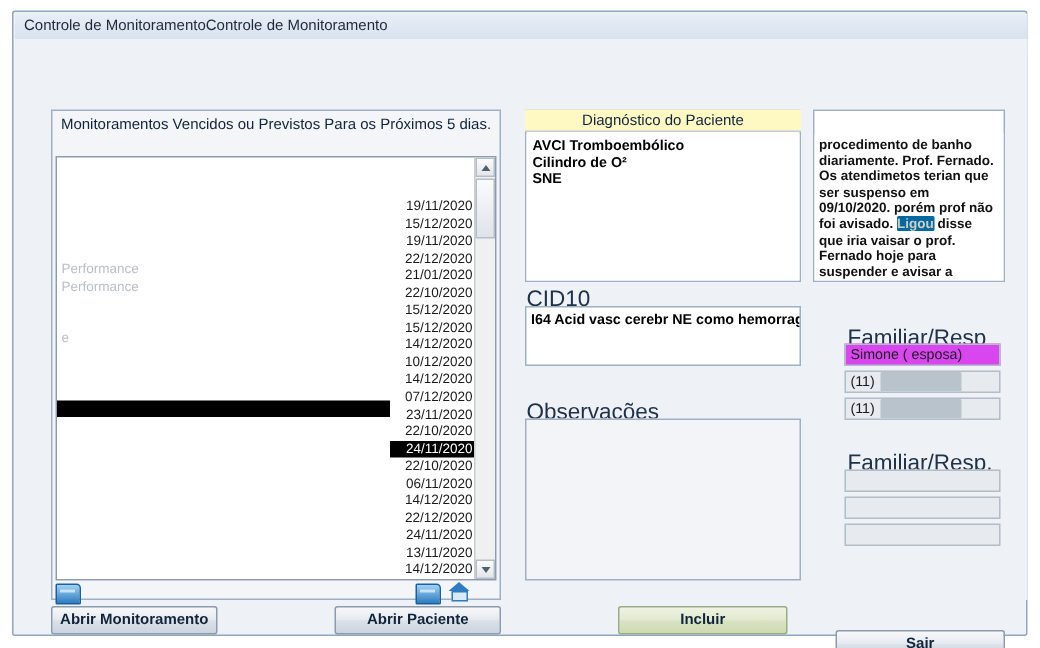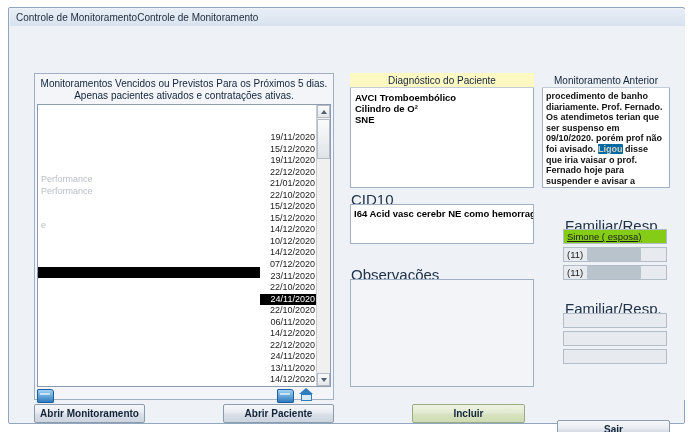--- a/index.html
+++ b/index.html
@@ -292,21 +292,21 @@
     background: #e7eaee;
     border: 1px solid #b3bdc9;
     box-sizing: border-box;
     font-size: 9.5px;
     color: #1a1a1a;
     line-height: 13px;
     padding-left: 3px;
     overflow: hidden;
     white-space: nowrap;
   }
-  .inputbox.filled { background: #84cc16; text-decoration: underline; }
+  .inputbox.filled { background: #d946ef; }
   .inputbox.redacted span.r {
     display: inline-block;
     background: #b9c3cc;
     color: #b9c3cc;
     border-radius: 1px;
     margin-left: 4px;
   }
 
   
   .btn {
@@ -334,21 +334,20 @@
 
     <div class="titlebar">
       <div class="t">Controle de MonitoramentoControle de Monitoramento</div>
     </div>
 
     <div class="client">
 
       <div class="group" id="left-panel"></div>
       <div id="left-heading">
         <div>Monitoramentos Vencidos ou Previstos Para os Próximos 5 dias.</div>
-        <div>Apenas pacientes ativados e contratações ativas.</div>
       </div>
 
       <div id="list-wrap">
         <div class="list-col-names" id="col-names">
             <div class="row blurred">&nbsp;</div>
             <div class="row blurred">&nbsp;</div>
             <div class="row blurred">&nbsp;</div>
             <div class="row blurred">&nbsp;</div>
             <div class="row blurred">&nbsp;</div>
             <div class="row blurred">&nbsp;</div>
@@ -437,23 +436,20 @@
 
       <div class="fieldlabel" style="left:341px; top:165px;">CID10</div>
       <div id="cid-box">
         <div id="cid-text">I64  Acid vasc cerebr NE como hemorrag i</div>
       </div>
 
       <div class="fieldlabel" style="left:341px; top:240px;">Observações</div>
       <div id="obs-box"></div>
 
       <div class="group" id="right-panel"></div>
-      <div id="right-title-bar">
-        <span>Monitoramento Anterior</span>
-      </div>
       <div id="prev-text">
         <span>procedimento de banho diariamente. Prof. Fernado. Os atendimetos terian que ser suspenso em 09/10/2020. porém prof não foi avisado. </span><span class="redact">Ligou</span><span> disse que iria vaisar o prof. Fernado hoje para suspender e avisar a familia hoje 17/</span>
       </div>
 
       <div class="fieldlabel" style="left:555px; top:191px;">Familiar/Resp</div>
       <div class="inputbox filled" style="left:553px; top:203px; width:104px; height:15px;">
         <span>Simone ( esposa)</span>
       </div>
       <div class="inputbox redacted" style="left:553px; top:221px; width:104px; height:15px;">
         <span>(11)</span><span class="r" style="width:54px;">&nbsp;</span>

